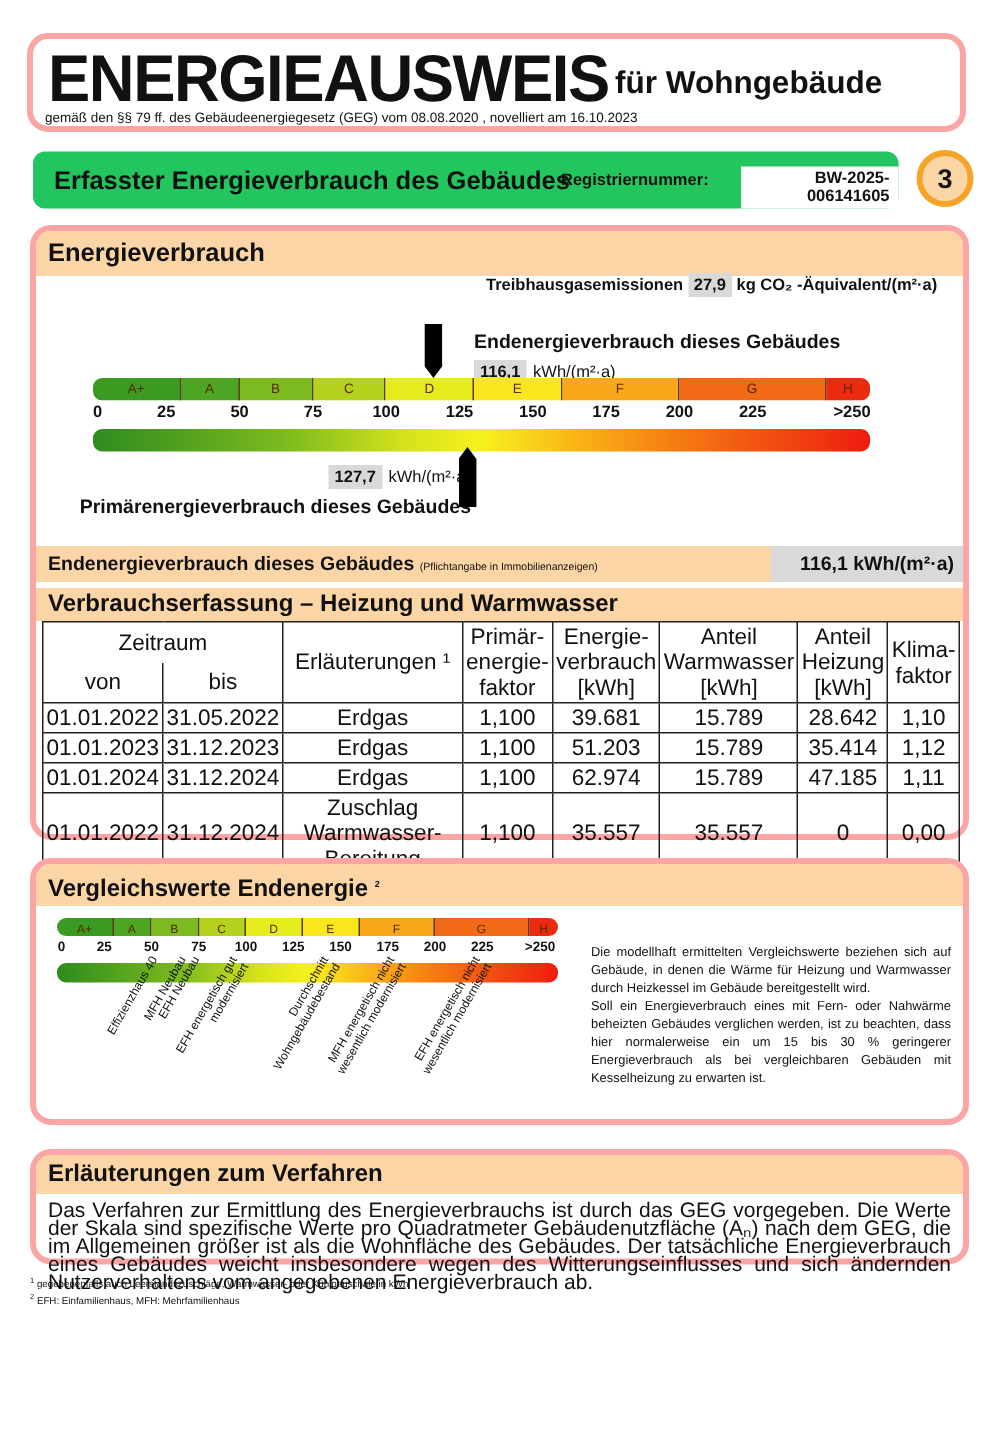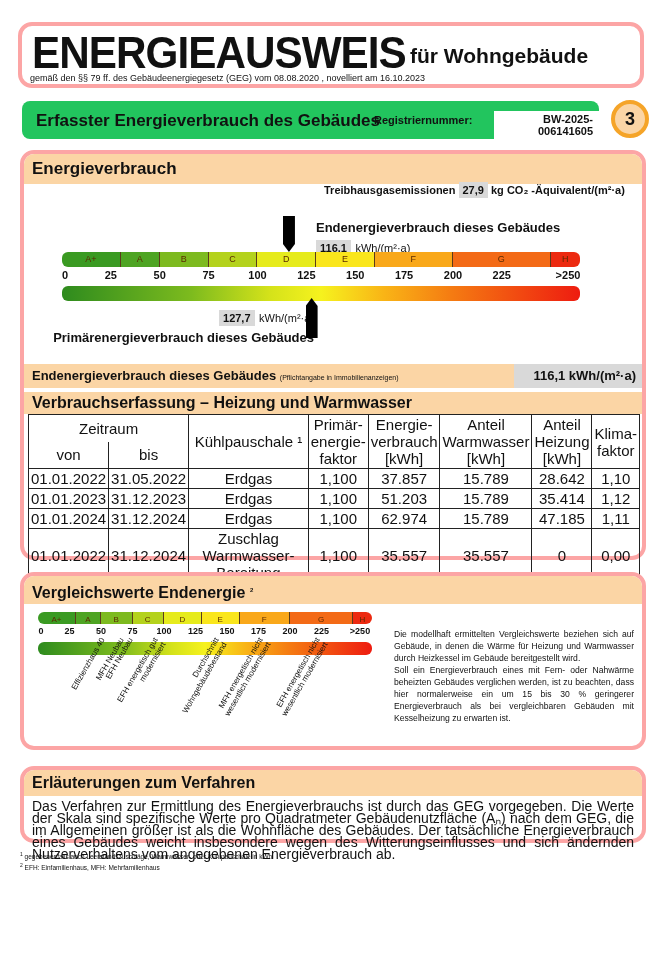--- a/index.html
+++ b/index.html
@@ -139,39 +139,39 @@
       <small>(Pflichtangabe in Immobilienanzeigen)</small>
     </div>
     <div class="v">116,1  kWh/(m²·a)</div>
   </div>
   <div class="sechead" id="vbhead">Verbrauchserfassung – Heizung und Warmwasser</div>
 
   <table>
     <thead>
       <tr>
         <th colspan="2" style="border-bottom:none;">Zeitraum</th>
-        <th rowspan="2" style="width:232px;">Kühlpauschale ¹</th>
+        <th rowspan="2" style="width:232px;">Erläuterungen ¹</th>
         <th rowspan="2" style="width:48px;"><span>Primär-</span><br><span>energie-</span><br><span>faktor</span></th>
         <th rowspan="2" style="width:58px;"><span>Energie-</span><br><span>verbrauch</span><br><span>[kWh]</span></th>
         <th rowspan="2" style="width:62px;"><span>Anteil</span><br><span>Warmwasser</span><br><span>[kWh]</span></th>
         <th rowspan="2" style="width:52px;"><span>Anteil</span><br><span>Heizung</span><br><span>[kWh]</span></th>
         <th rowspan="2" style="width:40px;"><span>Klima-</span><br><span>faktor</span></th>
       </tr>
       <tr>
         <th style="border-top:none;width:58px;">von</th>
         <th style="border-top:none;width:58px;">bis</th>
       </tr>
     </thead>
     <tbody id="tbody">
         <tr>
           <td>01.01.2022</td>
           <td>31.05.2022</td>
           <td>Erdgas</td>
           <td>1,100</td>
-          <td>37.857</td>
+          <td>39.681</td>
           <td>15.789</td>
           <td>28.642</td>
           <td>1,10</td>
         </tr>
         <tr>
           <td>01.01.2023</td>
           <td>31.12.2023</td>
           <td>Erdgas</td>
           <td>1,100</td>
           <td>51.203</td>

